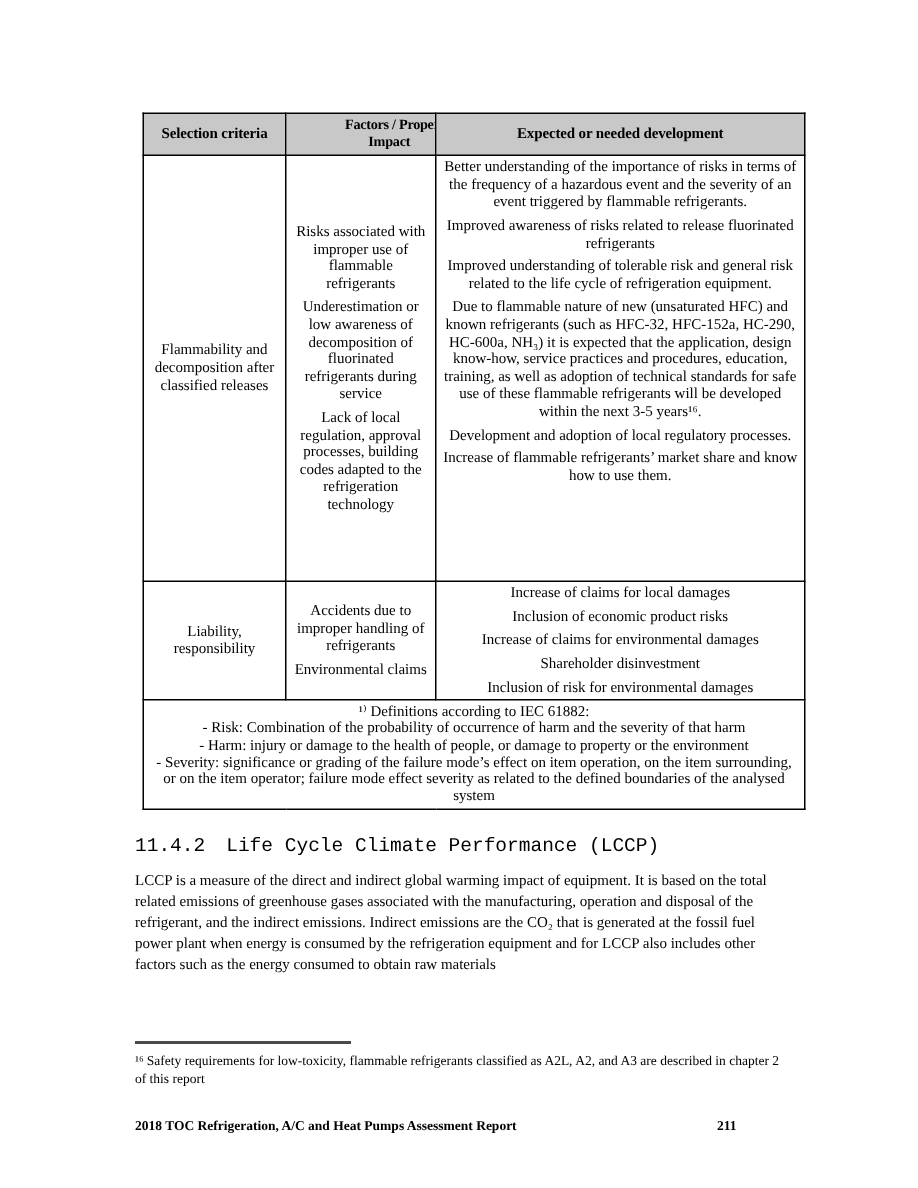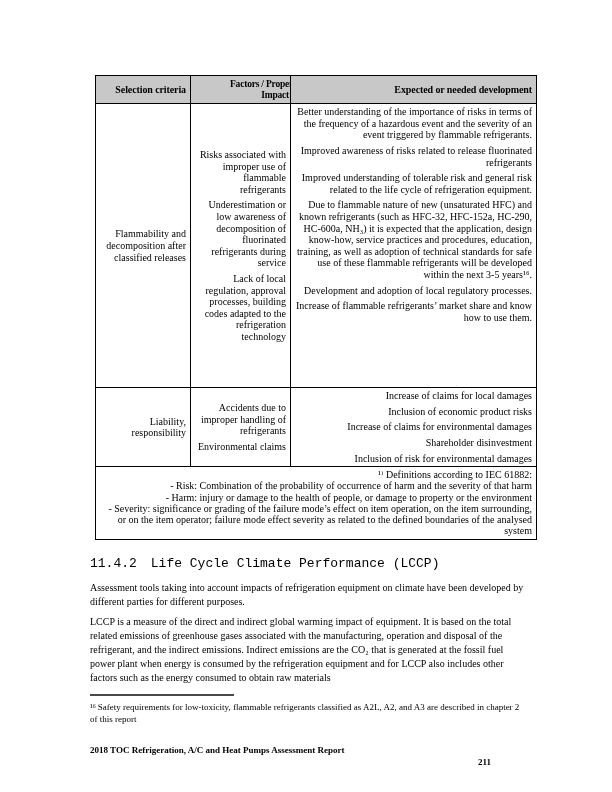--- a/index.html
+++ b/index.html
@@ -9,21 +9,21 @@
     overflow:hidden;
   }
 
   
   .criteria-table {
     position:absolute; left:95px; top:75px; width:441px;
     border-collapse:collapse; table-layout:fixed;
     font-size:10px; line-height:1.16;
   }
   .criteria-table th, .criteria-table td {
-    border:1px solid #000; padding:2px 4px; vertical-align:top; text-align:right;
+    border:1px solid #000; padding:2px 4px; vertical-align:top; text-align:center;
     overflow:hidden;
   }
   .criteria-table th {
     background:#C8C8C8; font-weight:bold; vertical-align:middle;
     line-height:1.12; padding:3px 4px; letter-spacing:-0.1px;
   }
   th.th-factors { font-size:9.5px; letter-spacing:-0.2px; padding-left:3px; padding-right:1px; }
   .th-line { display:block; white-space:nowrap;margin-left:36px; }
   .col-criteria { width:95px; } .col-factors { width:100px; } .col-expected { width:246px; }
   tr.row-main { height:284px; } tr.row-liability { height:74px; }
@@ -44,21 +44,21 @@
   .footnote-rule { width:144px; height:2px; background:#4a4a4a; margin:0 0 5px 0; }
   .footnote-text { font-size:9px; line-height:1.35; margin:0; }
   .fn-marker { margin-right:2px; }
 
   
   .page-footer {
     position:absolute; left:90px; top:745px; width:432px;
     font-size:9px; font-weight:bold;
   }
   .footer-title { display:block; text-align:left; }
-  .footer-page { position:absolute; right:31px; top:12px;text-align:center; }
+  .footer-page { position:absolute; right:31px; top:0;text-align:center; }
 </style>
 </head>
 <body>
 
 <div class="page">
 
   <table class="criteria-table">
     <colgroup>
       <col class="col-criteria">
         <col class="col-factors">
@@ -121,21 +121,20 @@
           <p>- Severity: significance or grading of the failure mode’s effect on item operation, on the item surrounding, or on the item operator; failure mode effect severity as related to the defined boundaries of the analysed system</p>
         </td>
       </tr>
     </tbody>
   </table>
 
   <div class="section">
     <h2 class="section-heading">
       <span class="section-number">11.4.2</span><span>Life Cycle Climate Performance (LCCP)</span>
     </h2>
-    <p>Assessment tools taking into account impacts of refrigeration equipment on climate have been developed by different parties for different purposes.</p>
     <p>LCCP is a measure of the direct and indirect global warming impact of equipment. It is based on the total related emissions of greenhouse gases associated with the manufacturing, operation and disposal of the refrigerant, and the indirect emissions. Indirect emissions are the CO₂ that is generated at the fossil fuel power plant when energy is consumed by the refrigeration equipment and for LCCP also includes other factors such as the energy consumed to obtain raw materials</p>
   </div>
 
   <div class="footnote-area">
     <div class="footnote-rule"></div>
     <p class="footnote-text"><span class="fn-marker">¹⁶</span><span>Safety requirements for low-toxicity, flammable refrigerants classified as A2L, A2, and A3 are described in chapter 2 of this report</span></p>
   </div>
 
   <div class="page-footer">
     <span class="footer-title">2018 TOC Refrigeration, A/C and Heat Pumps Assessment Report</span>

